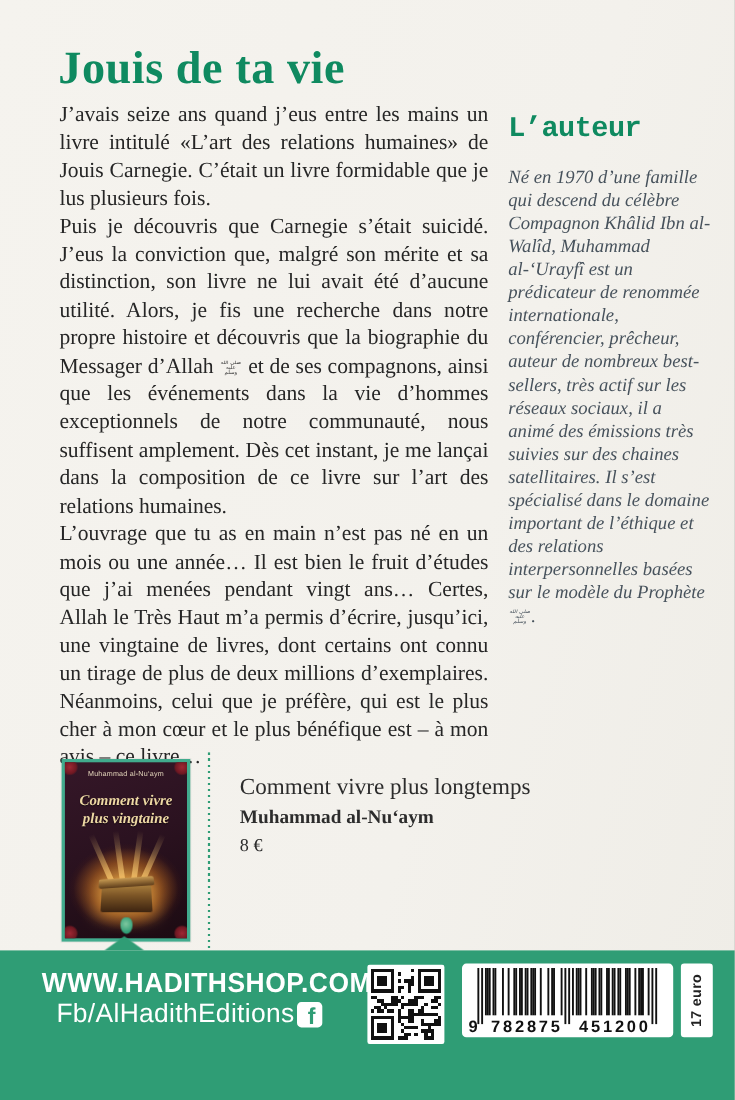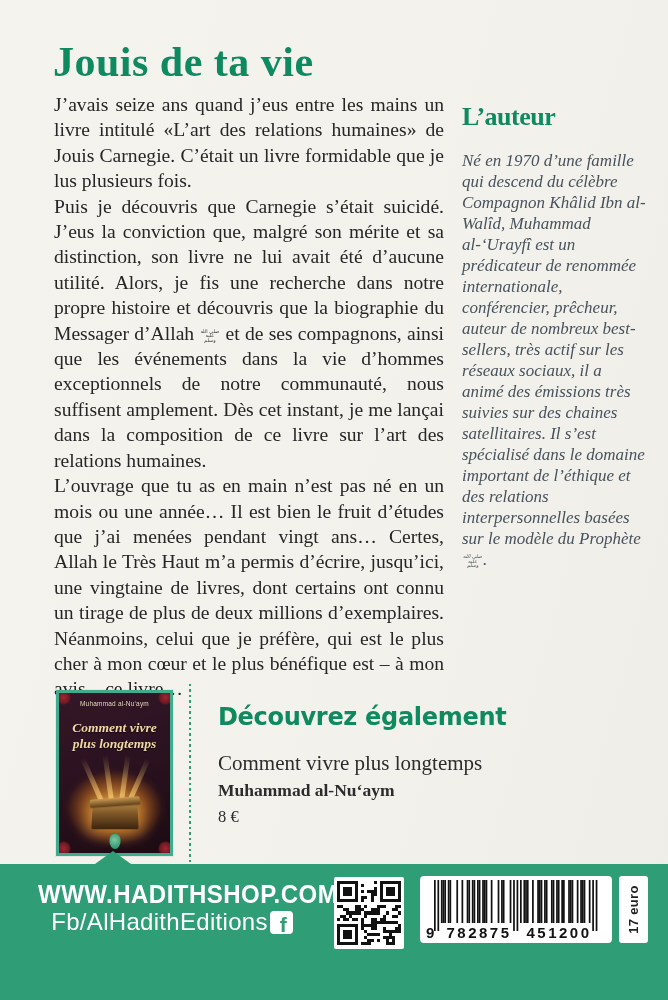--- a/index.html
+++ b/index.html
@@ -38,21 +38,21 @@
     display:inline-block;width:19px;margin:0 1px;
     font-family:"DejaVu Sans",sans-serif;
     font-size:5px;line-height:4.6px;direction:rtl;text-align:center;
     color:#3a3a3a;vertical-align:-3px;overflow:hidden;max-height:15px;
   }
 
   
   .author-box{position:absolute;left:462px;top:102px;width:184px;}
   .author-box h2{
     margin:0 0 18px 0;
-    font-family:Liberation Serif, serif;font-weight:800;
+    font-family:Liberation Mono, monospace;font-weight:800;
     font-size:26px;letter-spacing:-.5px;color:var(--green,#0f8a60);
   }
   .author-box .bio{
     margin:0;font-style:italic;font-size:17px;line-height:21px;
     color:#47525c;text-align:left;
   }
   .author-box .psym{color:#47525c;}
 
   
   .divider{
@@ -174,36 +174,35 @@
   </div>
 
   <aside class="author-box">
     <h2>L’auteur</h2>
     <p class="bio"><span>Né en 1970 d’une famille qui descend du célèbre Compagnon Khâlid Ibn al-Walîd, Muhammad al-‘Urayfî est un prédicateur de renommée internationale, conférencier, prêcheur, auteur de nombreux best-sellers, très actif sur les réseaux sociaux, il a animé des émissions très suivies sur des chaines satellitaires. Il s’est spécialisé dans le domaine important de l’éthique et des relations interpersonnelles basées sur le modèle du Prophète</span> <span class="psym">صلى الله عليه وسلم</span><span>.</span></p>
   </aside>
 
   <div class="divider"></div>
 
   <div class="also">
-    <h3>Découvrez également</h3>
     <p class="book-title">Comment vivre plus longtemps</p>
     <p class="book-author">Muhammad al-Nu‘aym</p>
     <p class="price">8 €</p>
   </div>
 
   <div class="thumb">
     <div class="thumb-inner">
       <div class="corner tl"></div>
       <div class="corner tr"></div>
       <div class="corner bl"></div>
       <div class="corner br"></div>
       <div class="thumb-author">Muhammad al-Nu‘aym</div>
       <div class="thumb-title">
         <div>Comment vivre</div>
-        <div>plus longtemps</div>
+        <div>plus vingtaine</div>
       </div>
       <div class="ray" style="transform:translateX(-16px) rotate(-24deg)"></div>
       <div class="ray" style="transform:translateX(-6px) rotate(-8deg)"></div>
       <div class="ray" style="transform:translateX(4px) rotate(8deg)"></div>
       <div class="ray" style="transform:translateX(12px) rotate(24deg)"></div>
       <div class="chest"></div>
       <div class="thumb-logo"></div>
     </div>
   </div>
 

